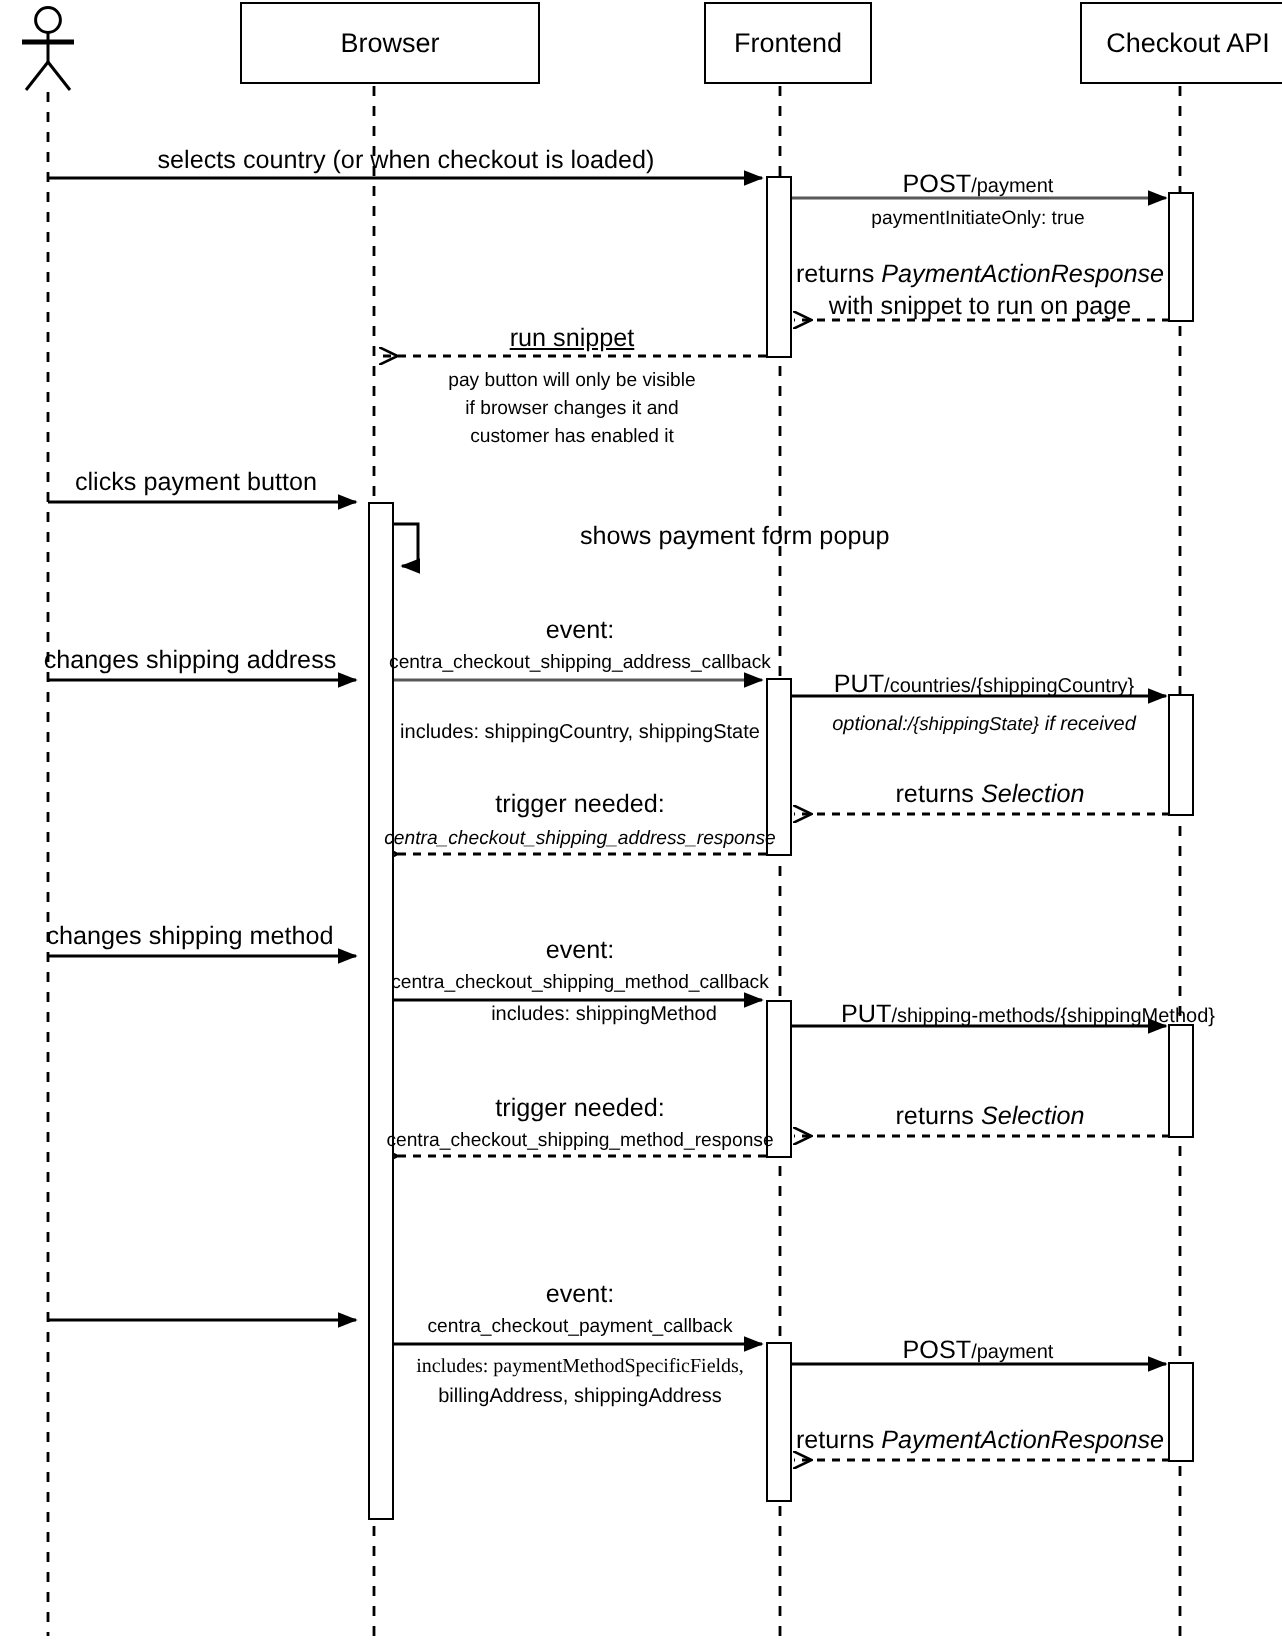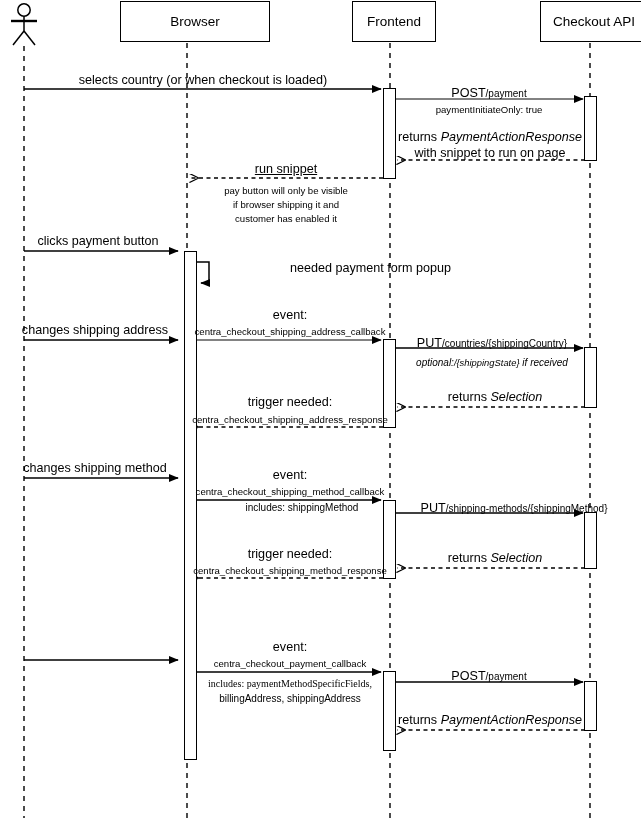--- a/index.html
+++ b/index.html
@@ -173,45 +173,46 @@
   </div>
   <div class="lbl t10" style="left:489px; top:105px;">paymentInitiateOnly: true</div>
 
   <div class="lbl t13" style="left:490px; top:131px;">
     <span>returns </span><i>PaymentActionResponse</i>
   </div>
   <div class="lbl t13" style="left:490px; top:147px;">with snippet to run on page</div>
 
   <div class="lbl t13" style="left:286px; top:163px;text-decoration:underline;">run snippet</div>
   <div class="lbl t10" style="left:286px; top:186px;">pay button will only be visible</div>
-  <div class="lbl t10" style="left:286px; top:200px;">if browser shipping it and</div>
+  <div class="lbl t10" style="left:286px; top:200px;">if browser changes it and</div>
   <div class="lbl t10" style="left:286px; top:214px;">customer has enabled it</div>
 
   <div class="lbl t13" style="left:98px; top:235px;">clicks payment button</div>
 
-  <div class="lbl t13" style="left:290px; top:262px; transform:none;">needed payment form popup</div>
+  <div class="lbl t13" style="left:290px; top:262px; transform:none;">shows payment form popup</div>
 
   <div class="lbl t13" style="left:95px; top:324px;">changes shipping address</div>
 
   <div class="lbl t13 ital" style="left:290px; top:309px;">event:</div>
   <div class="lbl t10" style="left:290px; top:327px;">centra_checkout_shipping_address_callback</div>
+  <div class="lbl t11" style="left:290px; top:362px;">includes: shippingCountry, shippingState</div>
 
   <div class="lbl" style="left:492px; top:334px;">
     <span class="t13">PUT</span><span class="t11">/countries/{shippingCountry}</span>
   </div>
   <div class="lbl" style="left:492px; top:353px;">
     <i class="t11">optional:</i><span class="smi">/{shippingState}</span><i class="t11"> if received</i>
   </div>
 
   <div class="lbl t13" style="left:495px; top:391px;">
     <span>returns </span><i>Selection</i>
   </div>
 
   <div class="lbl t13 ital" style="left:290px; top:396px;">trigger needed:</div>
-  <div class="lbl t10" style="left:290px; top:415px;">centra_checkout_shipping_address_response</div>
+  <div class="lbl t10" style="left:290px; top:415px;font-style:italic;">centra_checkout_shipping_address_response</div>
 
   <div class="lbl t13" style="left:95px; top:462px;">changes shipping method</div>
 
   <div class="lbl t13 ital" style="left:290px; top:469px;">event:</div>
   <div class="lbl t10" style="left:290px; top:487px;">centra_checkout_shipping_method_callback</div>
   <div class="lbl t11" style="left:290px; top:503px;margin-left:12px;">includes: shippingMethod</div>
 
   <div class="lbl" style="left:492px; top:499px;padding-left:44px;">
     <span class="t13">PUT</span><span class="t11">/shipping-methods/{shippingMethod}</span>
   </div>

